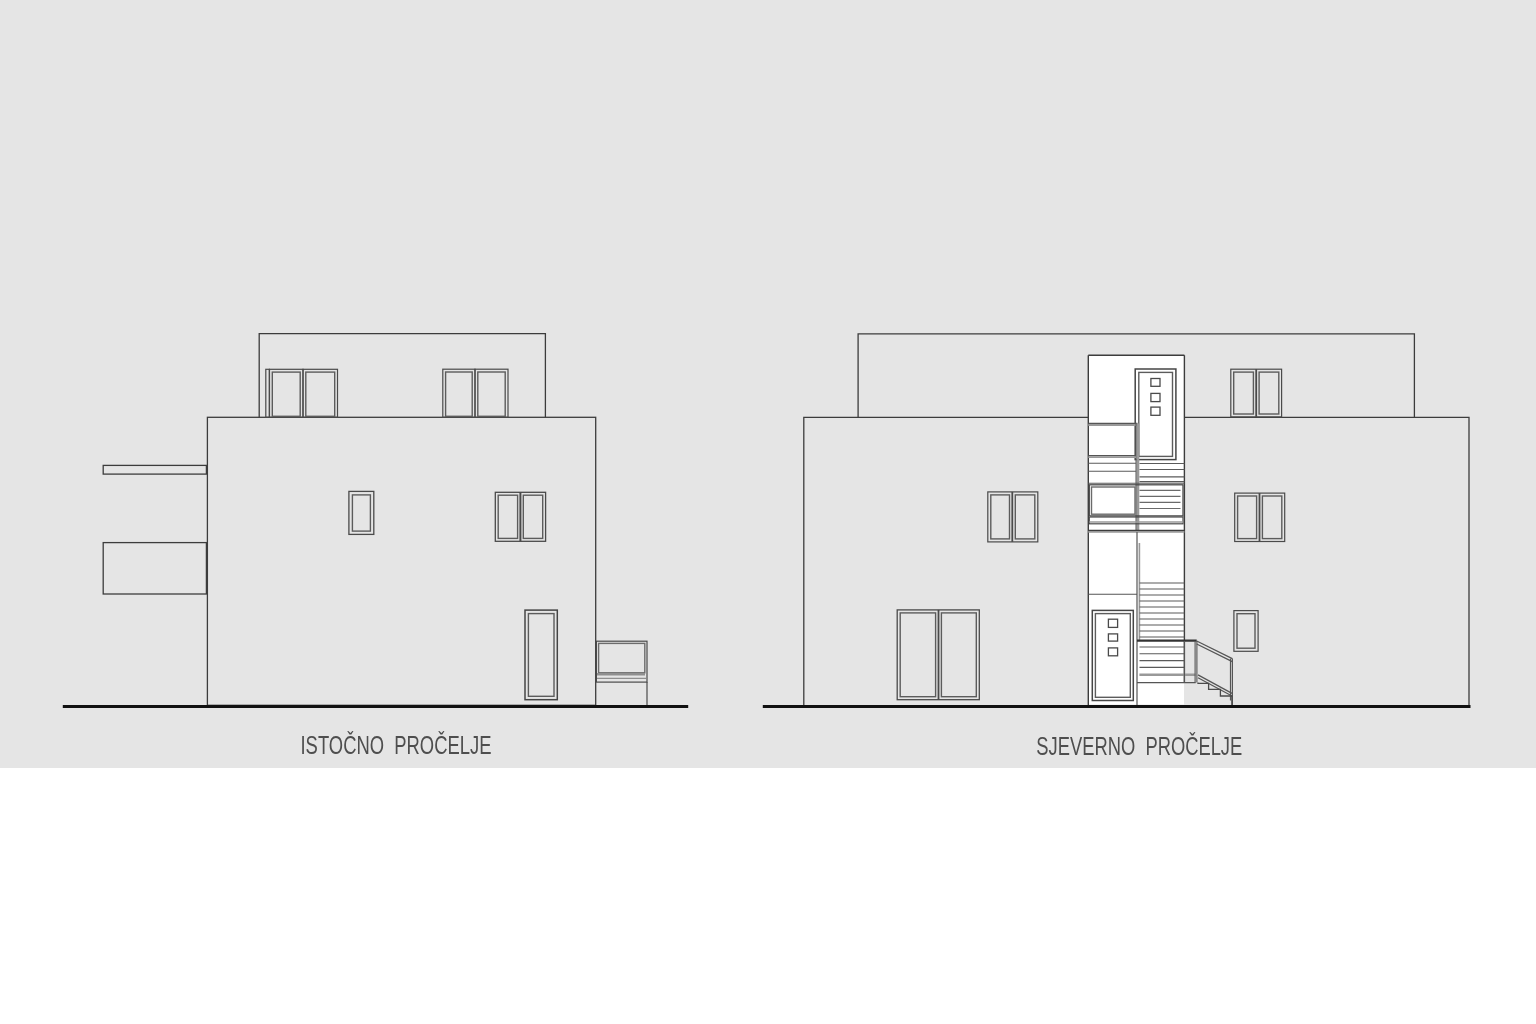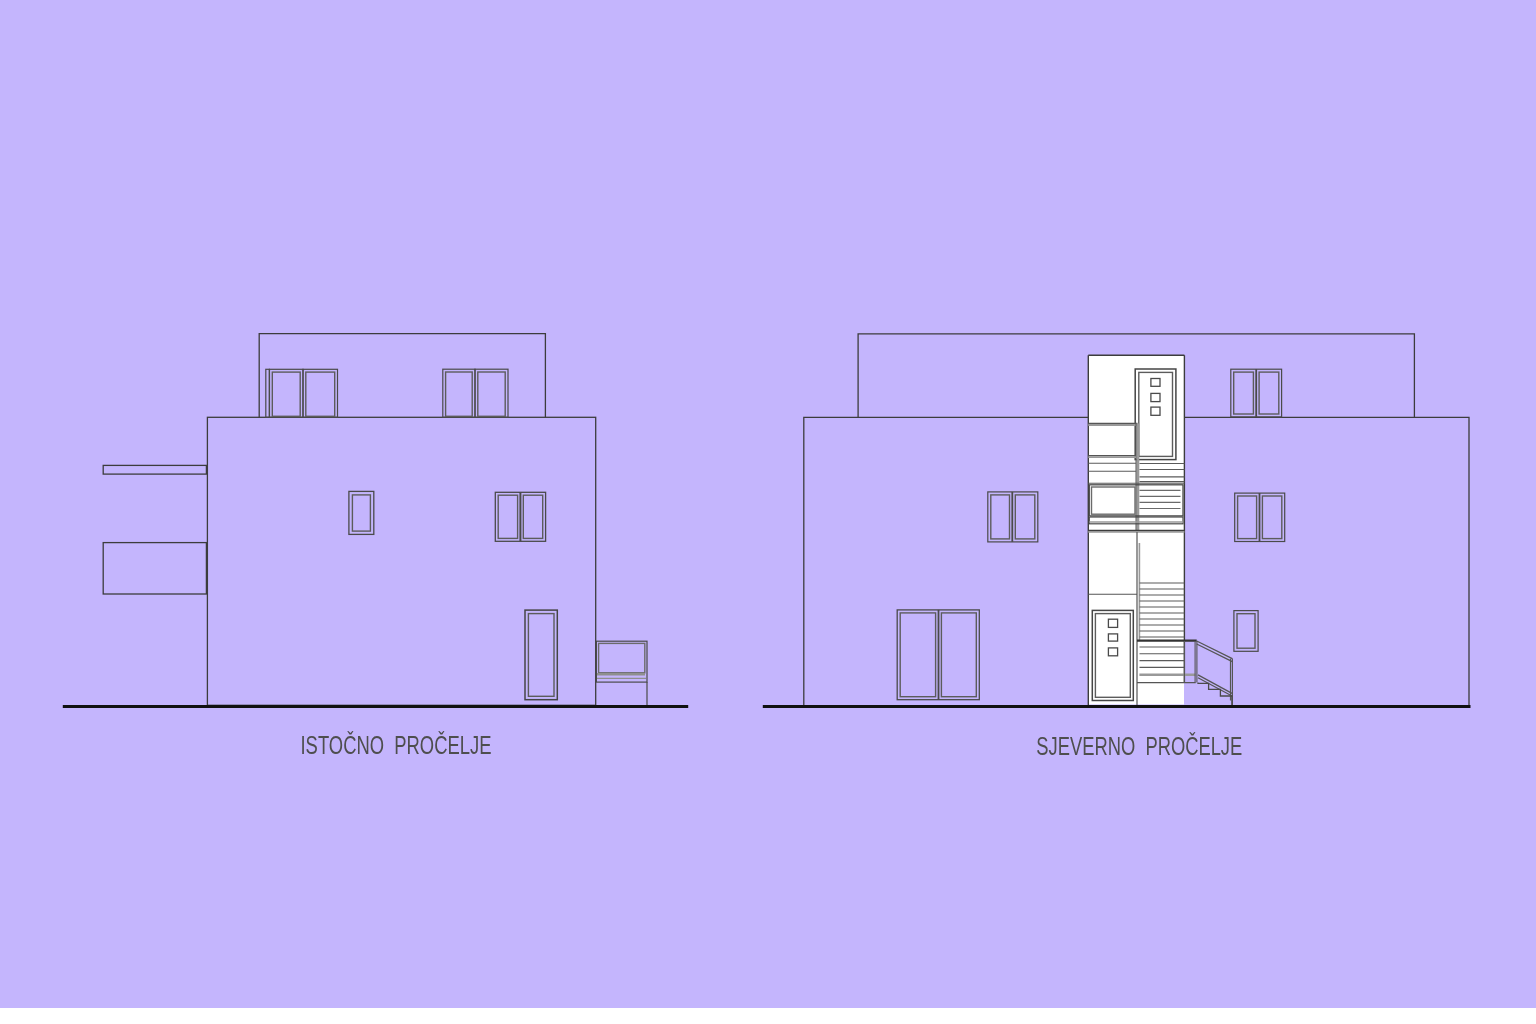--- a/index.html
+++ b/index.html
@@ -1,16 +1,16 @@
 <!DOCTYPE html>
 <html><head>
 <meta charset="utf-8">
 <style>
   html,body{margin:0;padding:0;background:#ffffff;}
-  .page{position:relative;width:1536px;height:1008px;background:#c4b5fd;overflow:hidden;}
+  .page{position:relative;width:1536px;height:768px;background:#e5e5e5;overflow:hidden;}
   svg{position:absolute;left:0;top:0;}
   text{font-family:"Liberation Sans",sans-serif;fill:#4e4e4e;}
 </style>
 </head>
 <body>
 <div class="page">
 <svg width="1536" height="1024" viewBox="0 0 1536 1024" fill="none">
 
 <g stroke="#3c3c3c" stroke-width="1.3">
 

